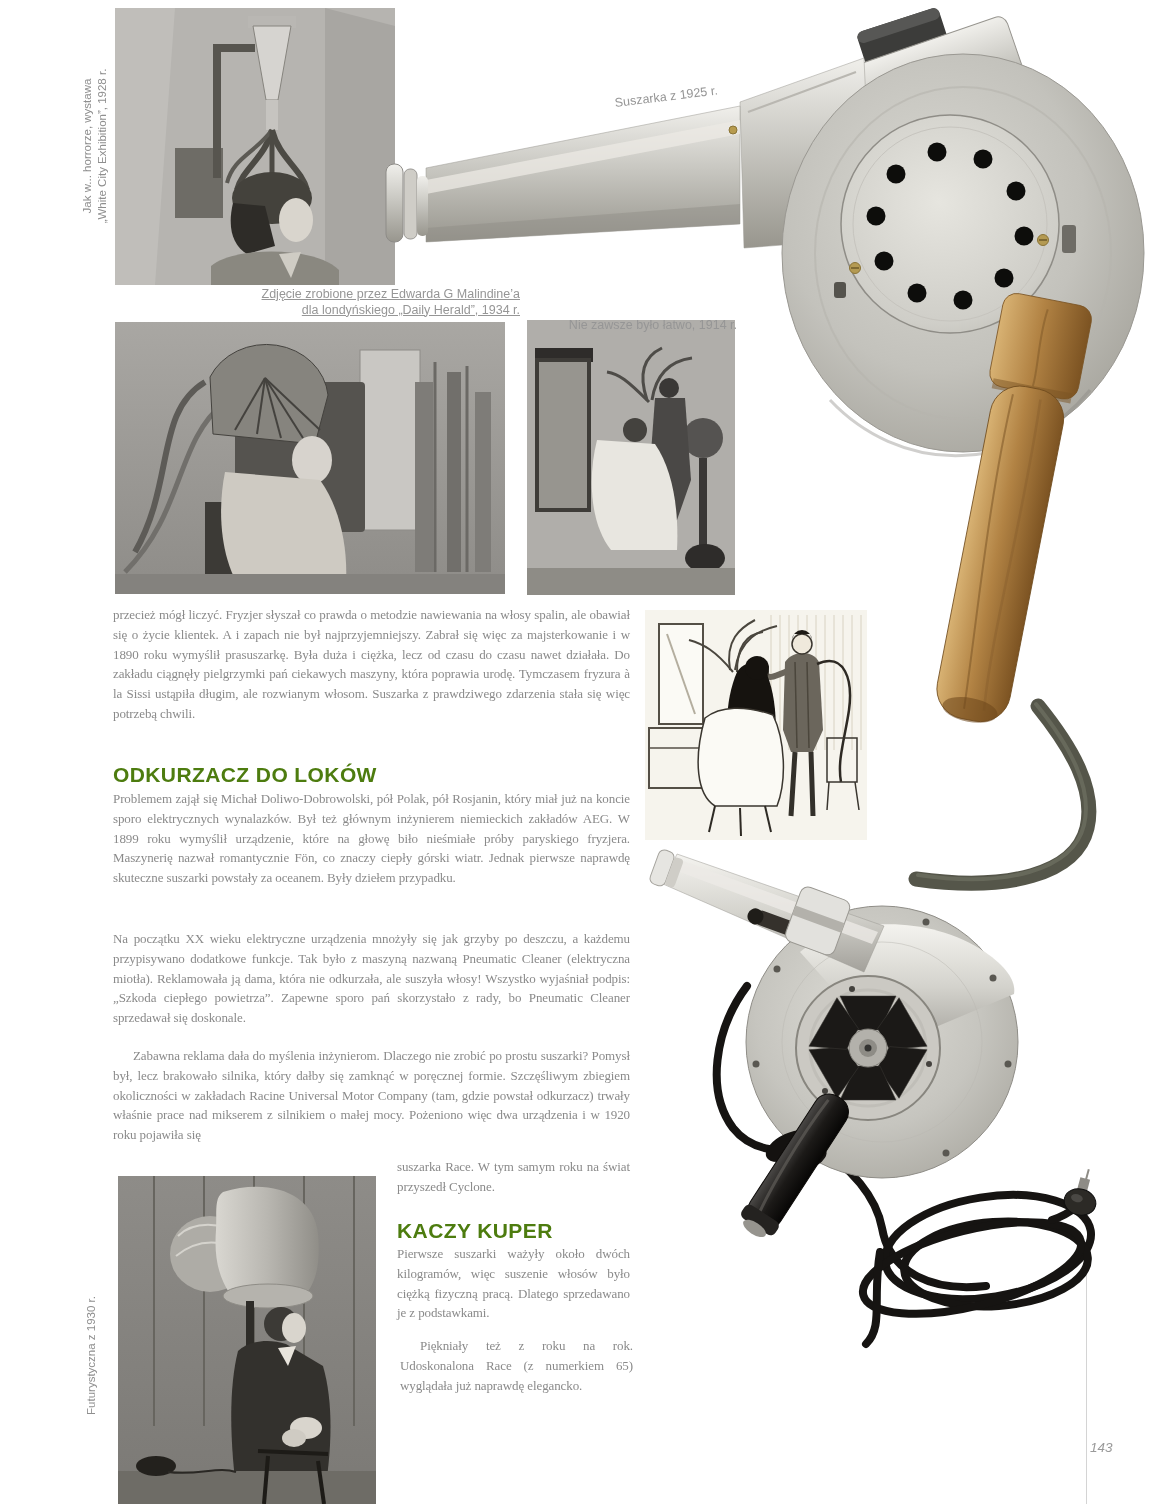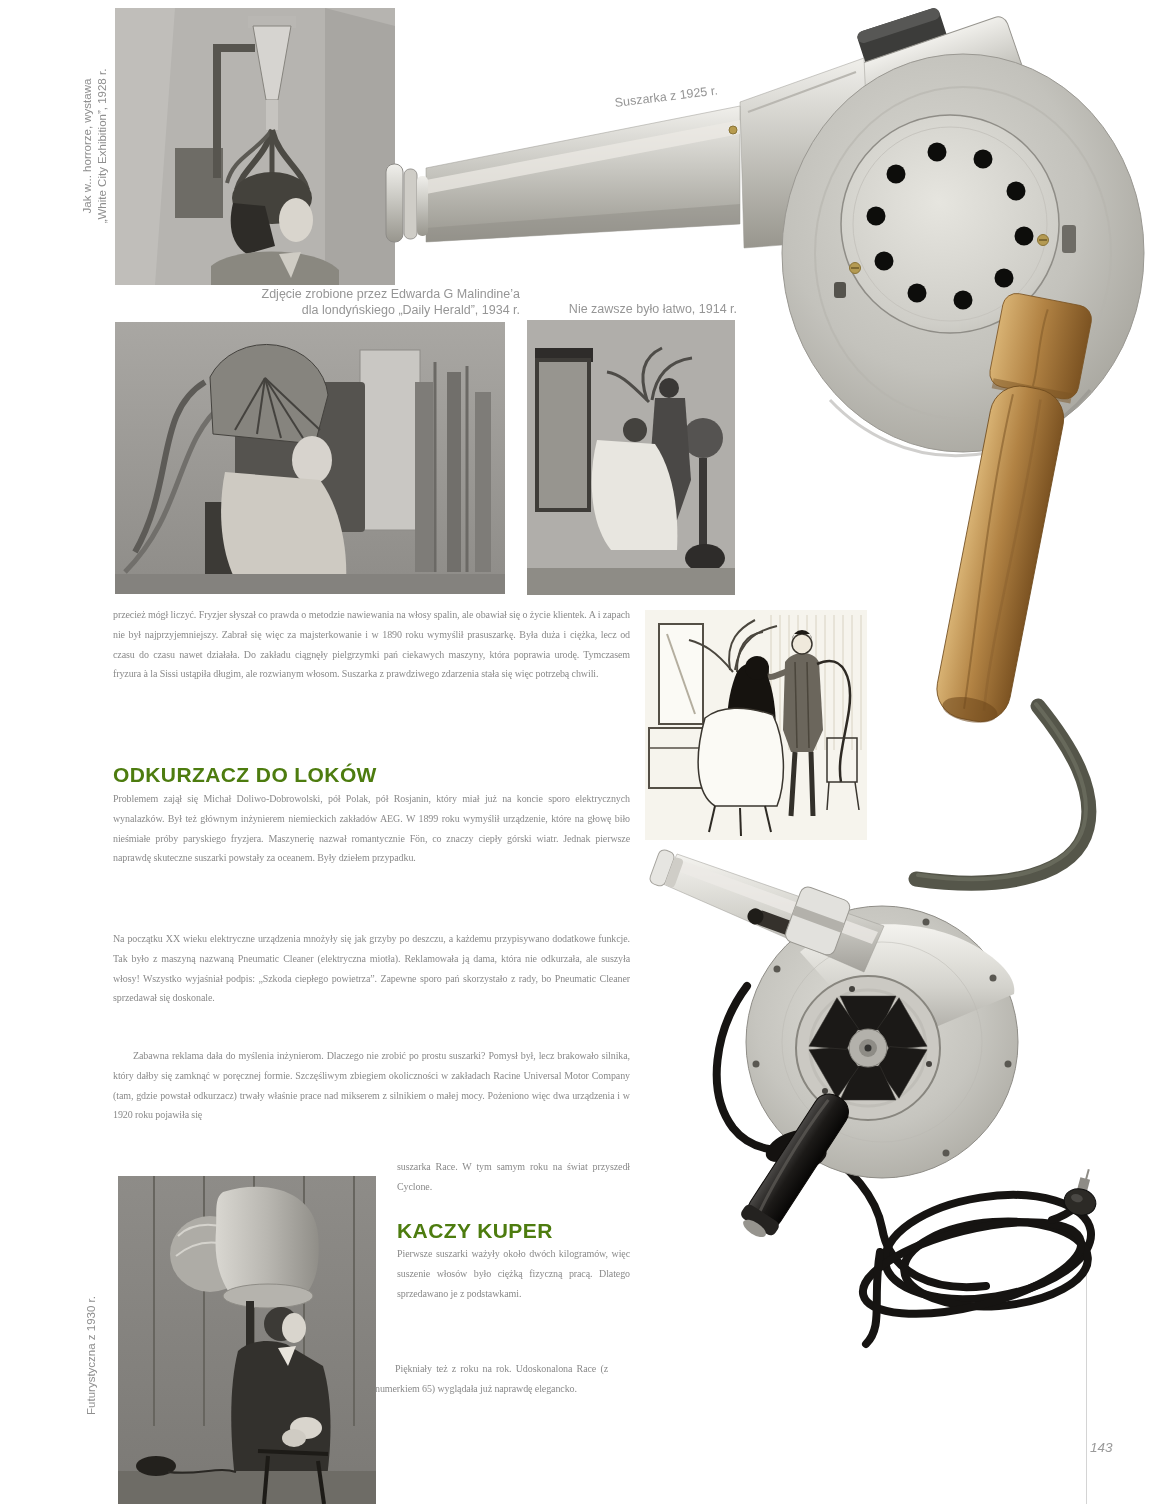--- a/index.html
+++ b/index.html
@@ -6,21 +6,21 @@
   .page{position:relative;width:1152px;height:1504px;background:#ffffff;overflow:hidden;
         font-family:"Liberation Sans",sans-serif;}
   .photo{position:absolute;overflow:hidden;}
   .photo svg{display:block;width:100%;height:100%;}
   .dryers{position:absolute;left:0;top:0;width:1152px;height:1504px;pointer-events:none;z-index:2;}
   .cap{position:absolute;color:#969696;font-size:12.5px;line-height:15.6px;white-space:pre-line;z-index:3;}
   .cap.right{text-align:right;}
   .vcap{position:absolute;color:#8f8f8f;font-size:11.5px;line-height:14.5px;white-space:pre-line;
         transform:rotate(-90deg);transform-origin:0 0;text-align:center;z-index:3;}
   .body-text{position:absolute;font-family:"Liberation Serif",serif;color:#8a8a8a;
-             font-size:10px;line-height:19.8px;text-align:justify;letter-spacing:-0.1px;z-index:3;}
+             font-size:13px;line-height:19.8px;text-align:justify;letter-spacing:-0.1px;z-index:3;}
   .indent{text-indent:20px;}
   .heading{position:absolute;font-family:"Liberation Sans",sans-serif;font-weight:bold;color:#4d7c0f;
            font-size:21px;letter-spacing:0.4px;z-index:3;}
   .cap-tilt{transform:rotate(-7deg);transform-origin:0 0;}
   .vrule{position:absolute;width:1px;background:#d4d4d4;z-index:1;}
   .page-num{position:absolute;color:#9a9a9a;font-size:13.5px;z-index:3;}
 </style>
 </head>
 <body>
 
@@ -370,24 +370,24 @@
           <path d="M140,275 L210,278"></path>
         </g>
       <ellipse cx="38" cy="290" rx="20" ry="10" fill="#23211d"></ellipse>
       <path d="M50,296 C80,300 100,290 118,296" stroke="#2a2824" stroke-width="2" fill="none"></path>
     </svg>
   </div>
 
   <div class="vcap" style="left:80px;top:285px;width:278px;">Jak w... horrorze, wystawa
 „White City Exhibition”, 1928 r.</div>
 
-  <div class="cap right" style="left:230px;top:287px;width:290px;">Zdjęcie zrobione przez Edwarda G Malindine’a
+  <div class="cap right" style="left:230px;top:287px;width:290px;text-decoration:underline;">Zdjęcie zrobione przez Edwarda G Malindine’a
 dla londyńskiego „Daily Herald”, 1934 r.</div>
 
-  <div class="cap right" style="left:545px;top:302px;width:192px;">Nie zawsze było łatwo, 1914 r.</div>
+  <div class="cap right" style="left:545px;top:318px;width:192px;">Nie zawsze było łatwo, 1914 r.</div>
 
   <div class="cap cap-tilt" style="left:614px;top:96px;width:140px;">Suszarka z 1925 r.</div>
 
 
   <div class="vcap" style="left:84px;top:1448px;width:185px;">Futurystyczna z 1930 r.</div>
 
 
   <div class="body-text" style="left:113px;top:605px;width:517px;">przecież mógł liczyć. Fryzjer słyszał co prawda o metodzie nawiewania na włosy spalin, ale obawiał się o życie klientek. A i zapach nie był najprzyjemniejszy. Zabrał się więc za majsterkowanie i w 1890 roku wymyślił prasuszarkę. Była duża i ciężka, lecz od czasu do czasu nawet działała. Do zakładu ciągnęły pielgrzymki pań ciekawych maszyny, która poprawia urodę. Tymczasem fryzura à la Sissi ustąpiła długim, ale rozwianym włosom. Suszarka z prawdziwego zdarzenia stała się więc potrzebą chwili.</div>
 
   <div class="heading" style="left:113px;top:763px;">ODKURZACZ DO LOKÓW</div>
@@ -397,18 +397,18 @@
   <div class="body-text" style="left:113px;top:929px;width:517px;">Na początku XX wieku elektryczne urządzenia mnożyły się jak grzyby po deszczu, a każdemu przypisywano dodatkowe funkcje. Tak było z maszyną nazwaną Pneumatic Cleaner (elektryczna miotła). Reklamowała ją dama, która nie odkurzała, ale suszyła włosy! Wszystko wyjaśniał podpis: „Szkoda ciepłego powietrza”. Zapewne sporo pań skorzystało z rady, bo Pneumatic Cleaner sprzedawał się doskonale.</div>
 
   <div class="body-text indent" style="left:113px;top:1046px;width:517px;">Zabawna reklama dała do myślenia inżynierom. Dlaczego nie zrobić po prostu suszarki? Pomysł był, lecz brakowało silnika, który dałby się zamknąć w poręcznej formie. Szczęśliwym zbiegiem okoliczności w zakładach Racine Universal Motor Company (tam, gdzie powstał odkurzacz) trwały właśnie prace nad mikserem z silnikiem o małej mocy. Pożeniono więc dwa urządzenia i w 1920 roku pojawiła się</div>
 
   <div class="body-text" style="left:397px;top:1157px;width:233px;">suszarka Race. W tym samym roku na świat przyszedł Cyclone.</div>
 
   <div class="heading" style="left:397px;top:1219px;">KACZY KUPER</div>
 
   <div class="body-text" style="left:397px;top:1244px;width:233px;">Pierwsze suszarki ważyły około dwóch kilogramów, więc suszenie włosów było ciężką fizyczną pracą. Dlatego sprzedawano je z podstawkami.</div>
 
-  <div class="body-text indent" style="left:375px;top:1336px;width:233px;margin-top:23px;">Piękniały też z roku na rok. Udoskonalona Race (z numerkiem 65) wyglądała już naprawdę elegancko.</div>
+  <div class="body-text indent" style="left:400px;top:1336px;width:233px;">Piękniały też z roku na rok. Udoskonalona Race (z numerkiem 65) wyglądała już naprawdę elegancko.</div>
 
   <div class="vrule" style="left:1086px;top:1252px;height:252px;"></div>
   <div class="page-num" style="left:1090px;top:1440px;font-style:italic;">143</div>
 
 </div>
 
 </body></html>

